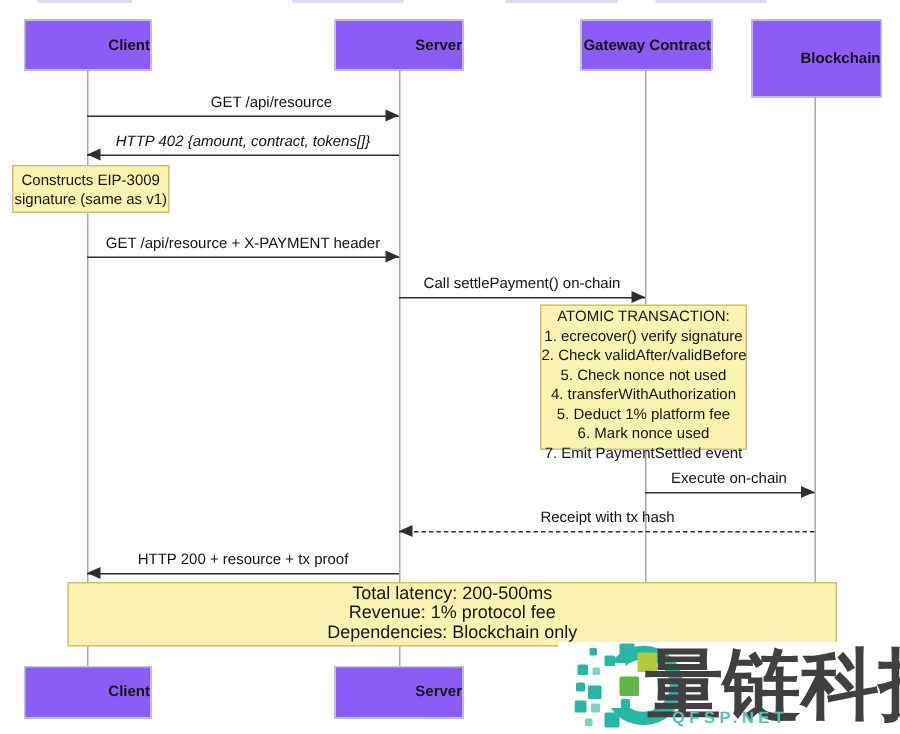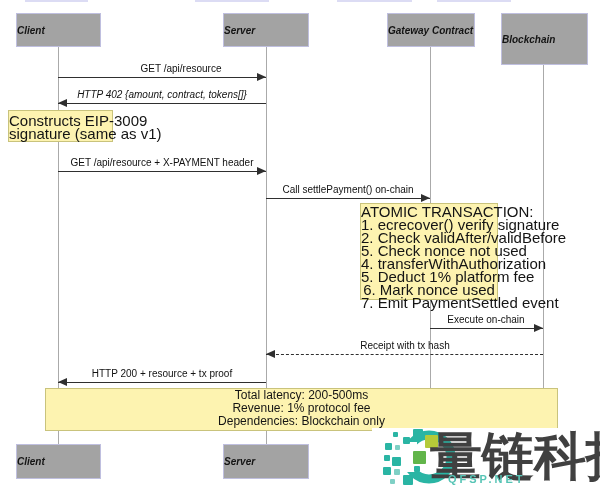--- a/index.html
+++ b/index.html
@@ -1,31 +1,31 @@
 <!DOCTYPE html>
 <html><head>
 <meta charset="utf-8">
 <style>
   html,body{margin:0;padding:0;background:#ffffff;}
   .canvas{position:relative;width:600px;height:489px;background:#fff;overflow:hidden;
           font-family:"Liberation Sans","DejaVu Sans",sans-serif;}
   .strip{position:absolute;top:0;height:2px;background:#dcdcf4;}
-  .actor{position:absolute;box-sizing:border-box;background:#a3a3a3;border:1px solid #bfbfdf;
-         display:flex;align-items:center;justify-content:flex-start;
-         font-size:10px;font-weight:bold;color:#141414;font-style:italic;}
+  .actor{position:absolute;box-sizing:border-box;background:#8b5cf6;border:1px solid #bfbfdf;
+         display:flex;align-items:center;justify-content:flex-end;
+         font-size:10px;font-weight:bold;color:#141414;}
   .lifeline{position:absolute;width:1px;background:#aaaaaa;}
   .msg-label{position:absolute;transform:translateX(-50%);white-space:nowrap;
              font-size:10px;color:#111;}
   .msg-line{position:absolute;height:0;border-top:1px solid #2f2f2f;}
   .msg-line.dashed{border-top:1.5px dashed #2f2f2f;}
   .arrow{position:absolute;width:0;height:0;border-top:4px solid transparent;border-bottom:4px solid transparent;}
   .arrow.right{border-left:9px solid #2f2f2f;}
   .arrow.left{border-right:9px solid #2f2f2f;}
   .note{position:absolute;box-sizing:border-box;background:#fdf3b0;border:1px solid #c9c37c;
-        text-align:center;color:#141414;font-size:15px;line-height:13px;}
+        text-align:center;color:#141414;font-size:10px;line-height:13px;}
   .note div{white-space:nowrap;}
   .note.eip{padding-top:3px;}
   .note.atomic{padding-top:1px;}
   .note.summary{padding-top:0;font-size:12px;}
   .watermark{position:absolute;left:372px;top:428px;width:228px;height:61px;background:#ffffff;}
   .wm-brand{position:absolute;left:58px;top:-6px;font-size:52px;font-weight:bold;
             color:#404040;letter-spacing:0px;white-space:nowrap;}
   .wm-domain{position:absolute;left:76px;top:45px;width:140px;text-align:left;
              font-size:11px;font-weight:bold;letter-spacing:3px;color:#56c4b5;}
   .wm-logo{position:absolute;left:11px;top:0px;}

